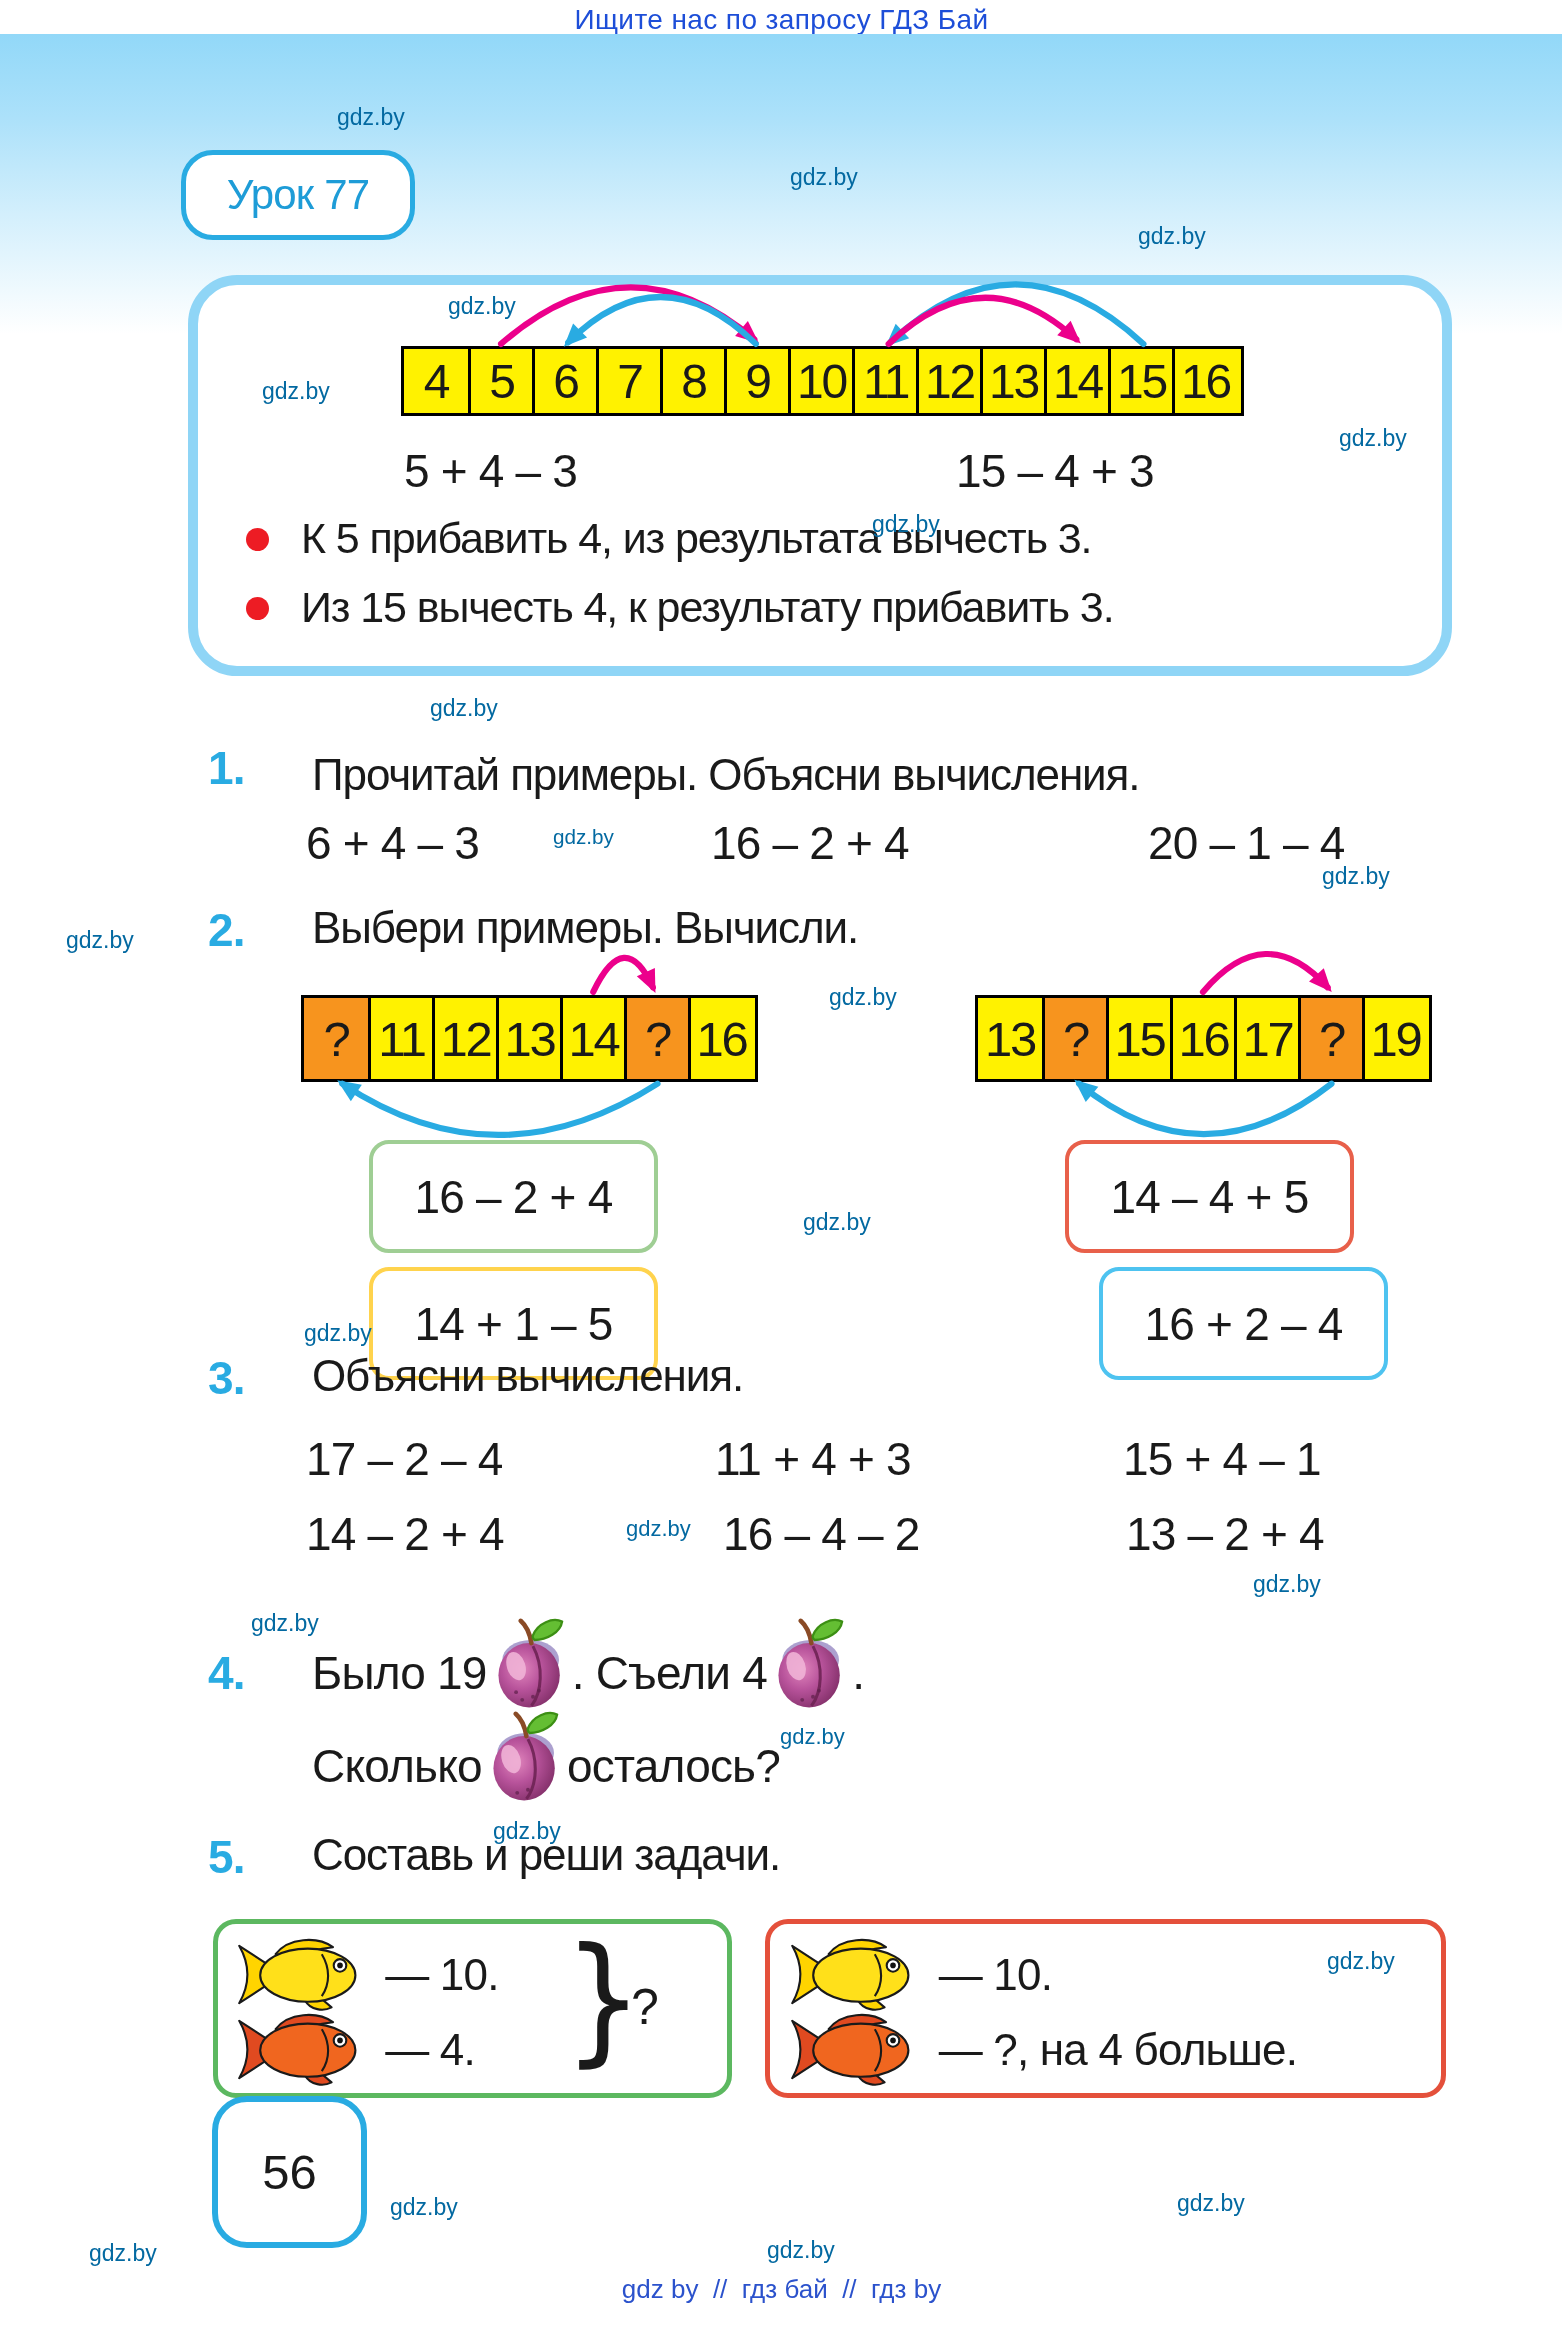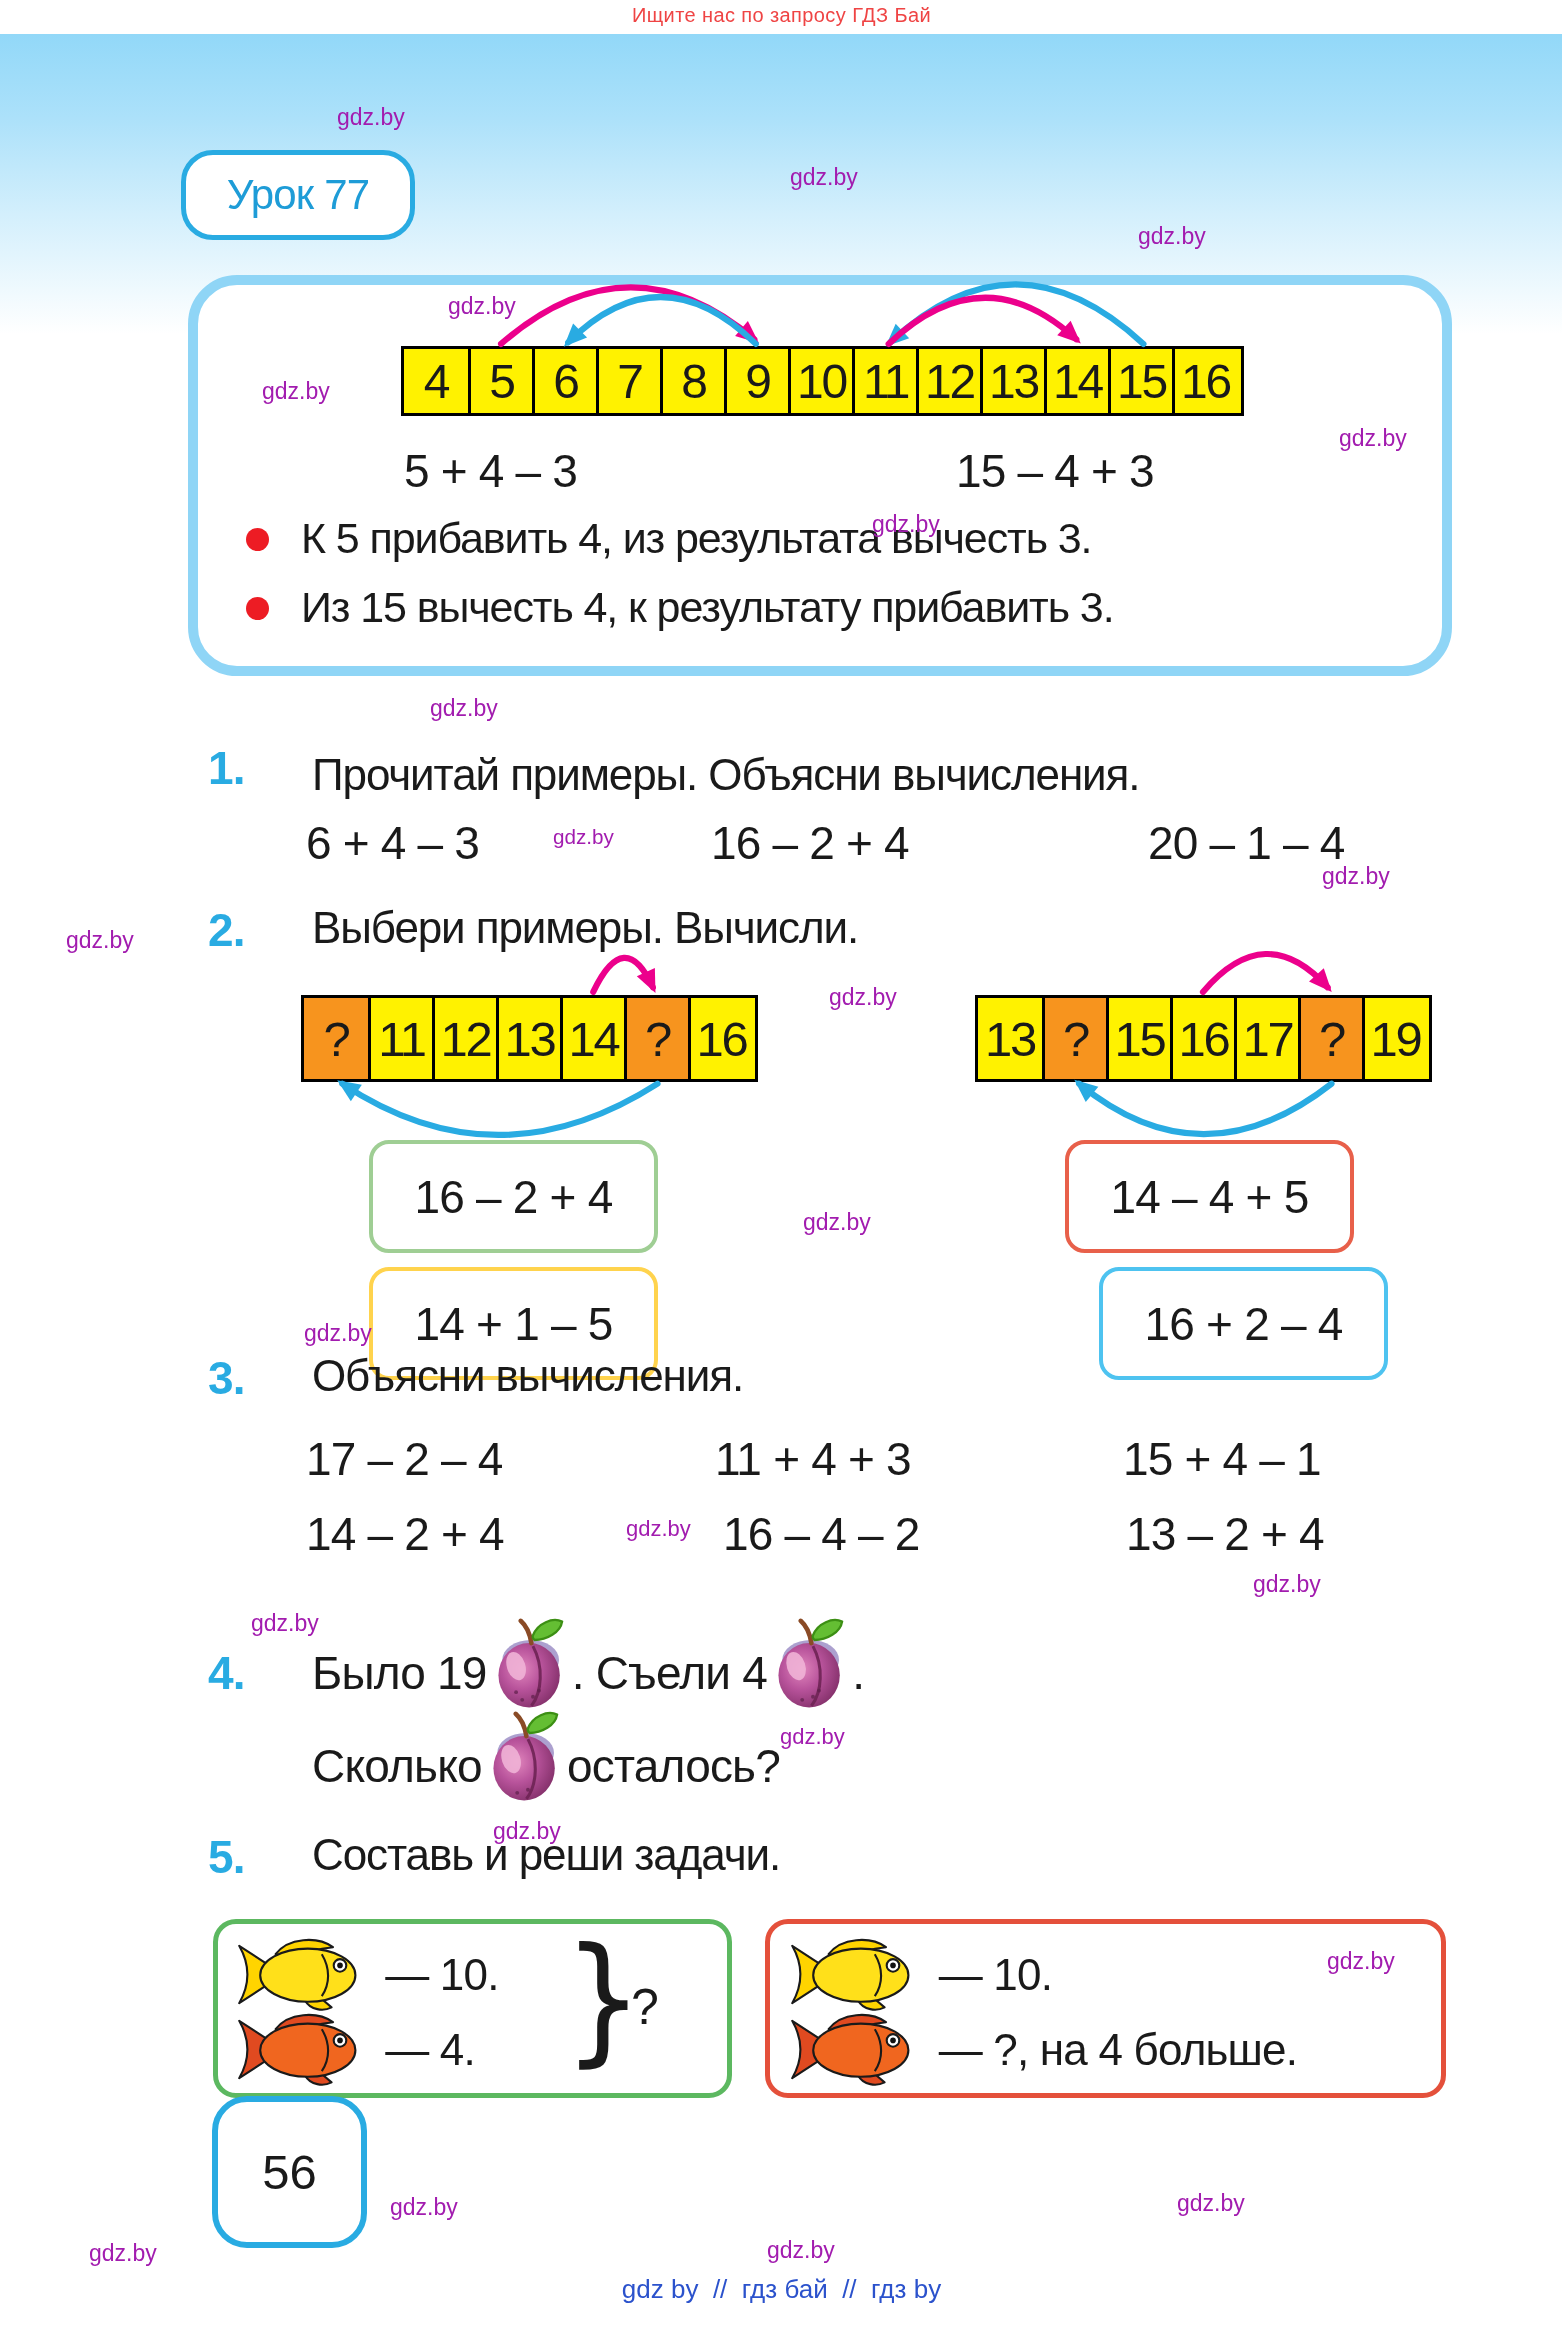--- a/index.html
+++ b/index.html
@@ -1,21 +1,21 @@
 <!DOCTYPE html>
 <html style="font-size:12.2px"><head>
 <meta charset="utf-8">
 <style>
   html,body{margin:0;padding:0;background:#ffffff;}
   .page{position:relative;width:1563px;height:2330px;background:#ffffff;overflow:hidden;
         font-family:"Liberation Sans","DejaVu Sans",sans-serif;color:#1a1a1a;}
   .sky{position:absolute;left:0;top:34px;width:1563px;height:300px;
        background:linear-gradient(180deg,#92D8F8 0%,#ACE1FA 28%,#D3EFFC 60%,#ffffff 100%);}
   .top-notice{position:absolute;top:3.8px;left:0;width:100%;text-align:center;
-              font-size:20px;color:#ef4444;letter-spacing:0.4px;}
+              font-size:28px;color:#1d4ed8;letter-spacing:0.4px;}
   .lesson-badge{position:absolute;left:181px;top:150px;width:234px;height:90px;
                 background:#fff;border:5.4px solid #29ABE2;border-radius:32px;
                 display:flex;align-items:center;justify-content:center;box-sizing:border-box;}
   .lesson-badge span{font-size:42px;color:#1E9CD7;letter-spacing:-0.8px;}
   .main-box{position:absolute;left:188px;top:275px;width:1264px;height:401px;
             background:#fff;border:10.7px solid #8FD5F6;border-radius:49px;box-sizing:border-box;}
   .strip{position:absolute;display:flex;background:#FFF200;border:3.8px solid #000;box-sizing:border-box;}
   .strip .cell{flex:0 0 auto;display:flex;align-items:center;justify-content:center;
                border-left:3.8px solid #000;box-sizing:border-box;background:#FFF200;
                font-size:48px;letter-spacing:-2.3px;}
@@ -49,21 +49,21 @@
   .card-row .lbl{font-size:44px;letter-spacing:-0.8px;margin-left:21.4px;white-space:pre;}
   .brace{position:absolute;font-size:139px;font-family:"DejaVu Sans",sans-serif;
          font-weight:normal;color:#1a1a1a;transform:scaleX(0.9);}
   .big-q{position:absolute;font-size:50px;}
   .page-badge{position:absolute;left:212px;top:2096px;width:155px;height:152px;background:#fff;
               border:6.9px solid #29ABE2;border-radius:35px;display:flex;align-items:center;
               justify-content:center;box-sizing:border-box;}
   .page-badge span{font-size:49px;color:#1a1a1a;}
   .footer{position:absolute;left:0;top:2274px;width:100%;text-align:center;
           font-size:26px;color:#2B52CC;white-space:pre;}
-  .wm{position:absolute;color:#a21caf;font-size:23px;letter-spacing:0;white-space:nowrap;}
+  .wm{position:absolute;color:#0369a1;font-size:23px;letter-spacing:0;white-space:nowrap;}
   svg.arcs{position:absolute;overflow:visible;}
 </style>
 </head>
 <body>
 
 <div class="page">
 
   <div class="top-notice">Ищите нас по запросу ГДЗ Бай</div>
   <div class="sky"></div>
 

